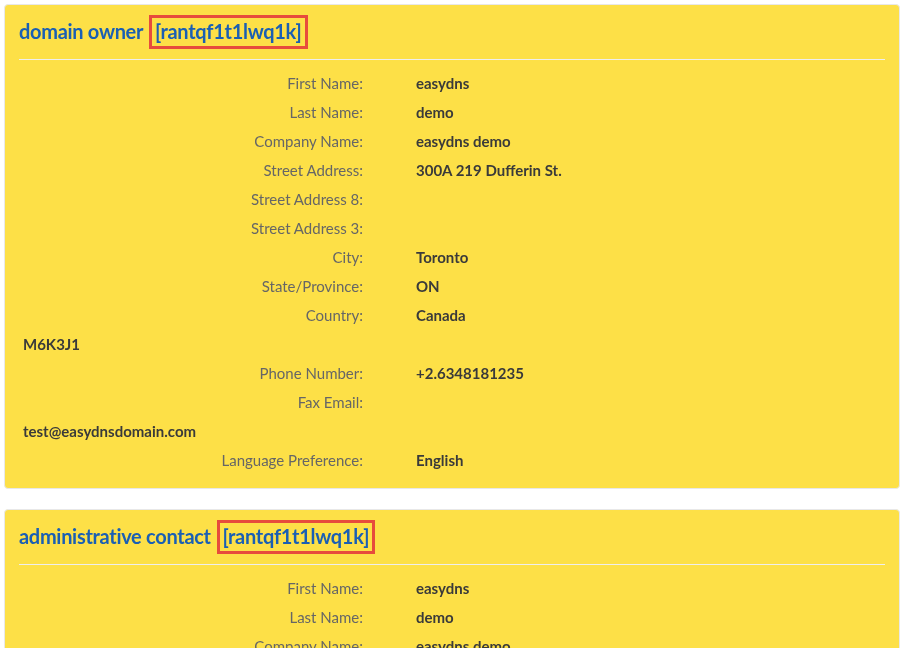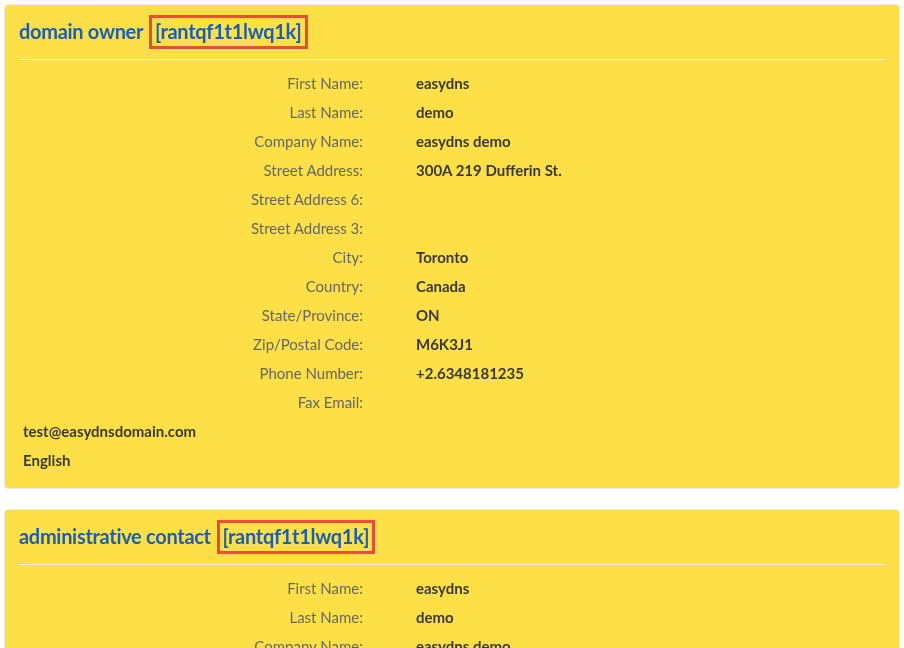--- a/index.html
+++ b/index.html
@@ -96,55 +96,55 @@
         </div>
         <div class="field-row">
           <div class="field-label">Company Name</div>
           <div class="field-value">easydns demo</div>
         </div>
         <div class="field-row">
           <div class="field-label">Street Address</div>
           <div class="field-value">300A 219 Dufferin St.</div>
         </div>
         <div class="field-row">
-          <div class="field-label">Street Address 6</div>
+          <div class="field-label">Street Address 8</div>
           <div class="field-value"></div>
         </div>
         <div class="field-row">
           <div class="field-label">Street Address 3</div>
           <div class="field-value"></div>
         </div>
         <div class="field-row">
           <div class="field-label">City</div>
           <div class="field-value">Toronto</div>
         </div>
         <div class="field-row">
+          <div class="field-label">State/Province</div>
+          <div class="field-value">ON</div>
+        </div>
+        <div class="field-row">
           <div class="field-label">Country</div>
           <div class="field-value">Canada</div>
         </div>
         <div class="field-row">
-          <div class="field-label">State/Province</div>
-          <div class="field-value">ON</div>
-        </div>
-        <div class="field-row">
-          <div class="field-label">Zip/Postal Code</div>
           <div class="field-value">M6K3J1</div>
         </div>
         <div class="field-row">
           <div class="field-label">Phone Number</div>
           <div class="field-value">+2.6348181235</div>
         </div>
         <div class="field-row">
           <div class="field-label">Fax Email</div>
           <div class="field-value"></div>
         </div>
         <div class="field-row">
           <div class="field-value">test@easydnsdomain.com</div>
         </div>
         <div class="field-row">
+          <div class="field-label">Language Preference</div>
           <div class="field-value">English</div>
         </div>
       </div>
     </div>
     <div class="panel">
       <div class="panel-header"><span class="panel-title">administrative contact</span> <span class="highlight-box"><span class="id-badge">[rantqf1t1lwq1k]</span></span></div>
       <div class="divider"></div>
       <div class="field-list">
         <div class="field-row">
           <div class="field-label">First Name</div>

